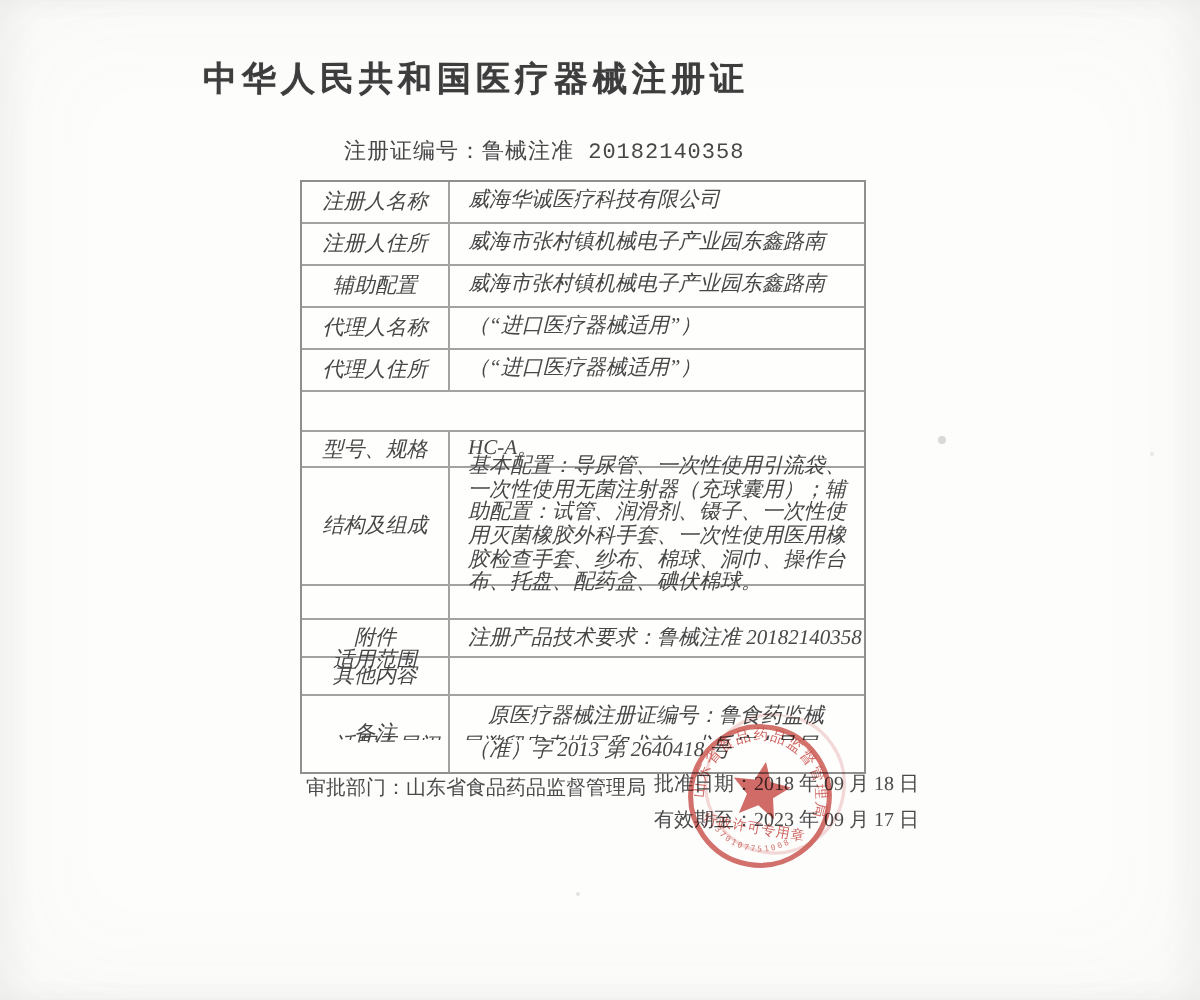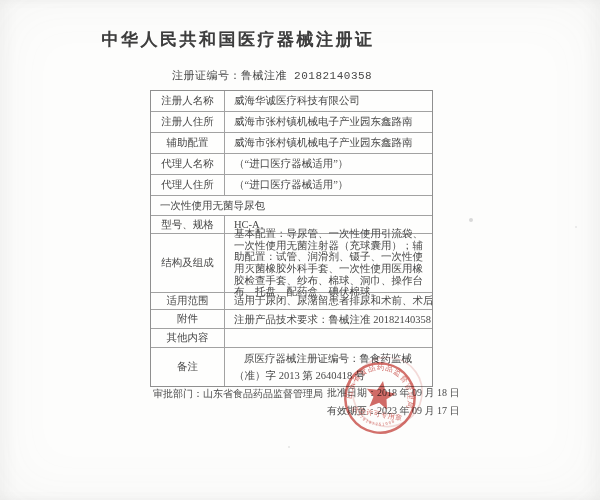--- a/index.html
+++ b/index.html
@@ -21,41 +21,42 @@
   }
   .reg-line{
     position:absolute;top:68px;left:172px;
     font-size:11px;color:#474747;letter-spacing:0.5px;font-family:Liberation Mono, monospace;
   }
   .cert-table{
     position:absolute;left:150px;top:90px;width:283px;
     border:1px solid #8f8f8f;
     box-sizing:border-box;
     background:rgba(255,255,255,0.4);
+    font-style:italic;
   }
   .trow{
     display:flex;align-items:center;
     border-top:1px solid #a2a2a2;
   }
   .trow:first-child{border-top:none;}
   .tlabel{
     width:73px;flex:0 0 73px;align-self:stretch;
     display:flex;align-items:center;justify-content:center;
     border-right:1px solid #a2a2a2;
     font-size:10.5px;color:#474747;
     text-align:center;white-space:nowrap;overflow:hidden;
   }
   .tvalue{
     flex:1;padding:2px 6px 2px 9px;
     font-size:10.5px;color:#474747;line-height:11.6px;
     white-space:nowrap;overflow:hidden;
   }
   .tvalue.wrap{white-space:normal;}
   .h20{height:20px;} .h19{height:19px;} .h17{height:17px;}
-  .h58{height:58px;} .h16{height:16px;} .h18{height:18px;align-items:flex-end;} .h38{height:38px;}
+  .h58{height:58px;} .h16{height:16px;flex-direction:column;} .h18{height:18px;align-items:flex-end;} .h38{height:38px;}
   .remark .tvalue{line-height:17px;text-indent:10px;}
   .footer-dept{
     position:absolute;left:153px;top:387px;
     font-size:10px;color:#4a4a4a;
   }
   .footer-dates{
     position:absolute;left:327px;top:384px;
     font-size:10px;color:#4a4a4a;line-height:18px;
   }
   .stamp{
@@ -94,21 +95,20 @@
   </div>
   <div class="trow h20">
     <div class="tlabel">代理人名称</div>
     <div class="tvalue">（“进口医疗器械适用”）</div>
   </div>
   <div class="trow h20">
     <div class="tlabel">代理人住所</div>
     <div class="tvalue">（“进口医疗器械适用”）</div>
   </div>
   <div class="trow h19">
-    <div class="tvalue">一次性使用无菌导尿包</div>
   </div>
   <div class="trow h17">
     <div class="tlabel">型号、规格</div>
     <div class="tvalue">HC-A。</div>
   </div>
   <div class="trow h58">
     <div class="tlabel">结构及组成</div>
     <div class="tvalue wrap">基本配置：导尿管、一次性使用引流袋、一次性使用无菌注射器（充球囊用）；辅助配置：试管、润滑剂、镊子、一次性使用灭菌橡胶外科手套、一次性使用医用橡胶检查手套、纱布、棉球、洞巾、操作台布、托盘、配药盒、碘伏棉球。</div>
   </div>
   <div class="trow h16">

